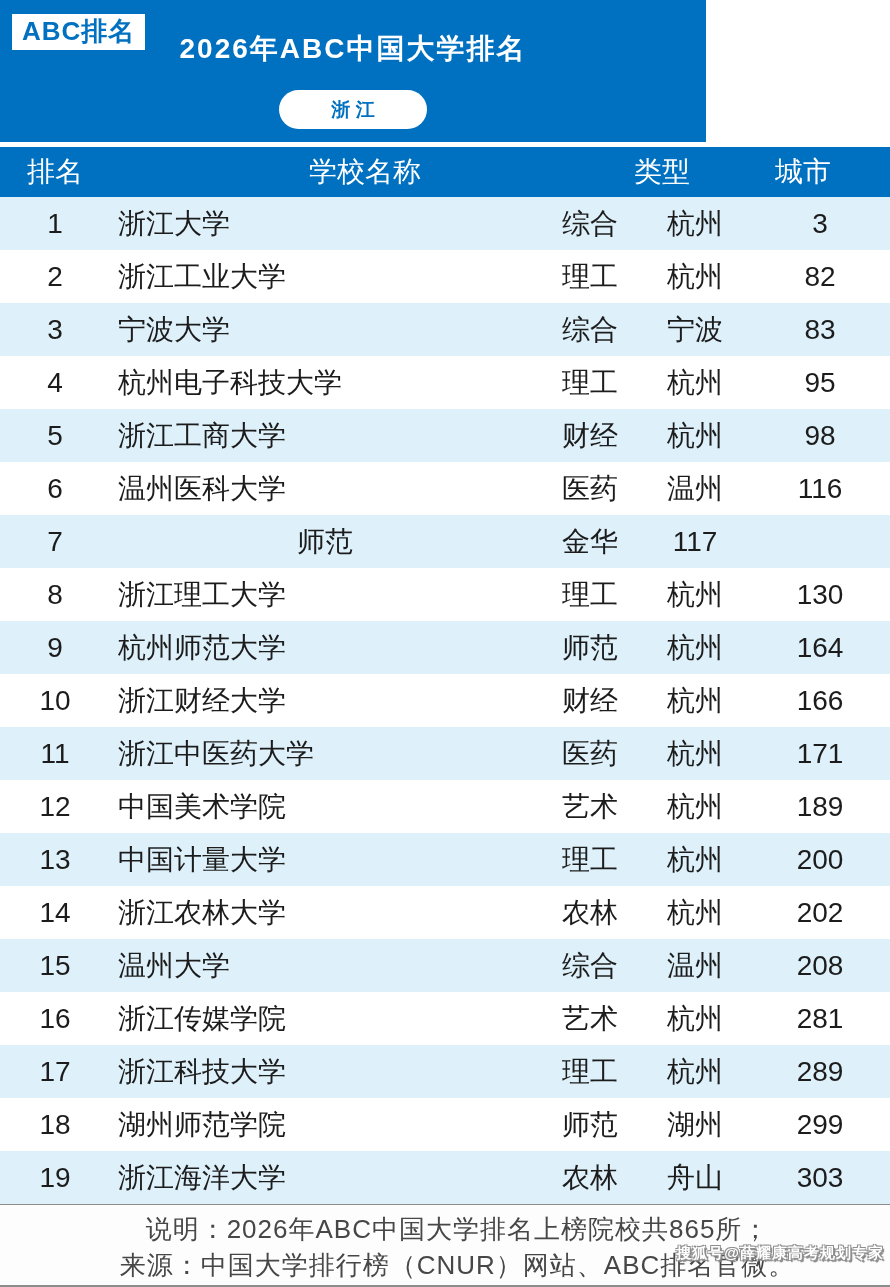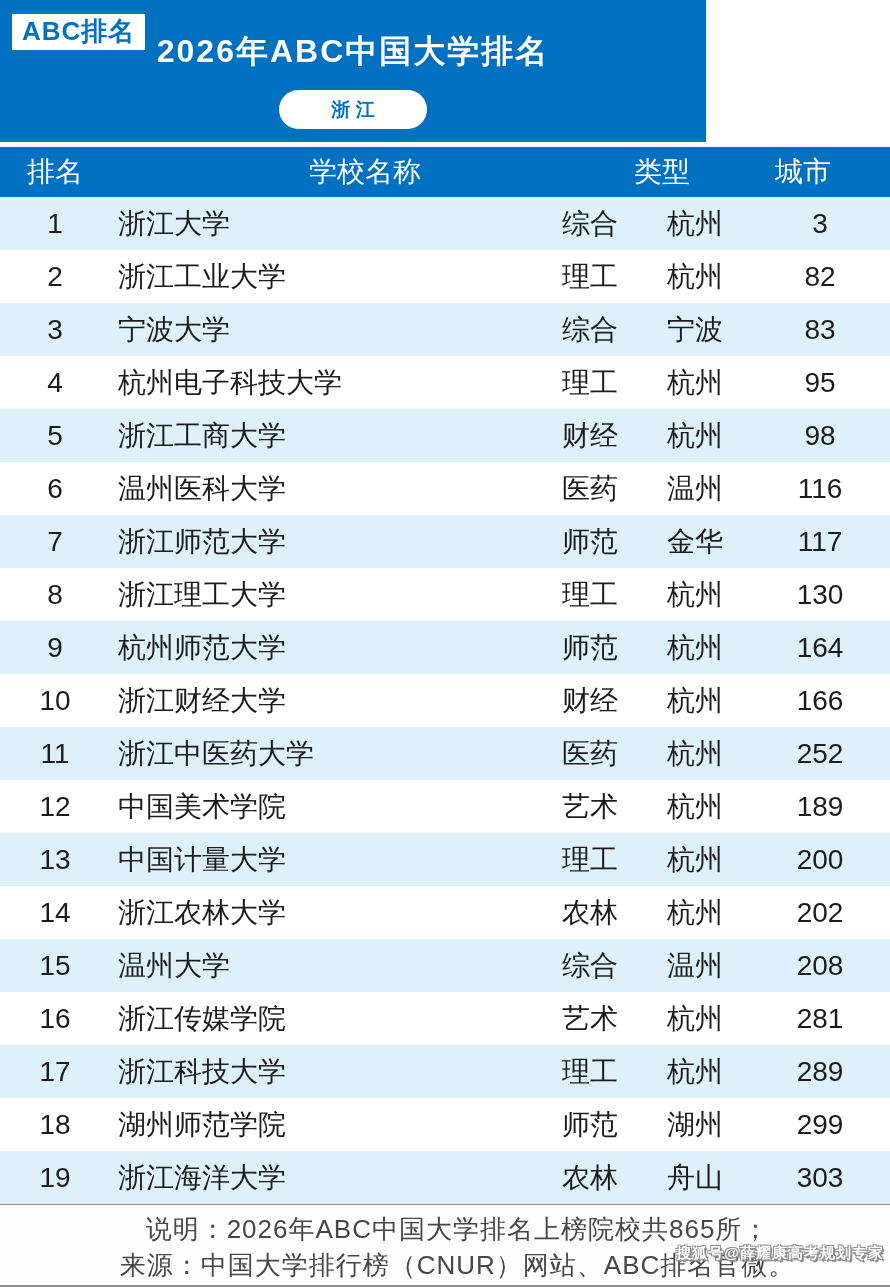--- a/index.html
+++ b/index.html
@@ -28,21 +28,21 @@
     display: flex; align-items: center;
   }
   .logo-box span {
     color: #0070c0;
     font-size: 26px;
     font-weight: 700;
     letter-spacing: 1px;
   }
   .title {
     color: #ffffff;
-    font-size: 32px;
+    font-size: 28px;
     font-weight: 700;
     text-align: center;
     padding-top: 34px;
     letter-spacing: 2px;
     line-height: 1.1;
   }
   .region-pill {
     position: absolute;
     left: 50%; top: 90px;
     transform: translateX(-50%);
@@ -184,21 +184,20 @@
     <div class="row grid-row plain">
       <span class="cell c-rank">6</span>
       <span class="cell c-school">温州医科大学</span>
       <span class="cell c-type">医药</span>
       <span class="cell c-city">温州</span>
       <span class="cell c-national">116</span>
     </div>
 
     <div class="row grid-row alt">
       <span class="cell c-rank">7</span>
-      <span class="cell c-school">浙江师范大学</span>
       <span class="cell c-type">师范</span>
       <span class="cell c-city">金华</span>
       <span class="cell c-national">117</span>
     </div>
 
     <div class="row grid-row plain">
       <span class="cell c-rank">8</span>
       <span class="cell c-school">浙江理工大学</span>
       <span class="cell c-type">理工</span>
       <span class="cell c-city">杭州</span>
@@ -219,21 +218,21 @@
       <span class="cell c-type">财经</span>
       <span class="cell c-city">杭州</span>
       <span class="cell c-national">166</span>
     </div>
 
     <div class="row grid-row alt">
       <span class="cell c-rank">11</span>
       <span class="cell c-school">浙江中医药大学</span>
       <span class="cell c-type">医药</span>
       <span class="cell c-city">杭州</span>
-      <span class="cell c-national">252</span>
+      <span class="cell c-national">171</span>
     </div>
 
     <div class="row grid-row plain">
       <span class="cell c-rank">12</span>
       <span class="cell c-school">中国美术学院</span>
       <span class="cell c-type">艺术</span>
       <span class="cell c-city">杭州</span>
       <span class="cell c-national">189</span>
     </div>
 

